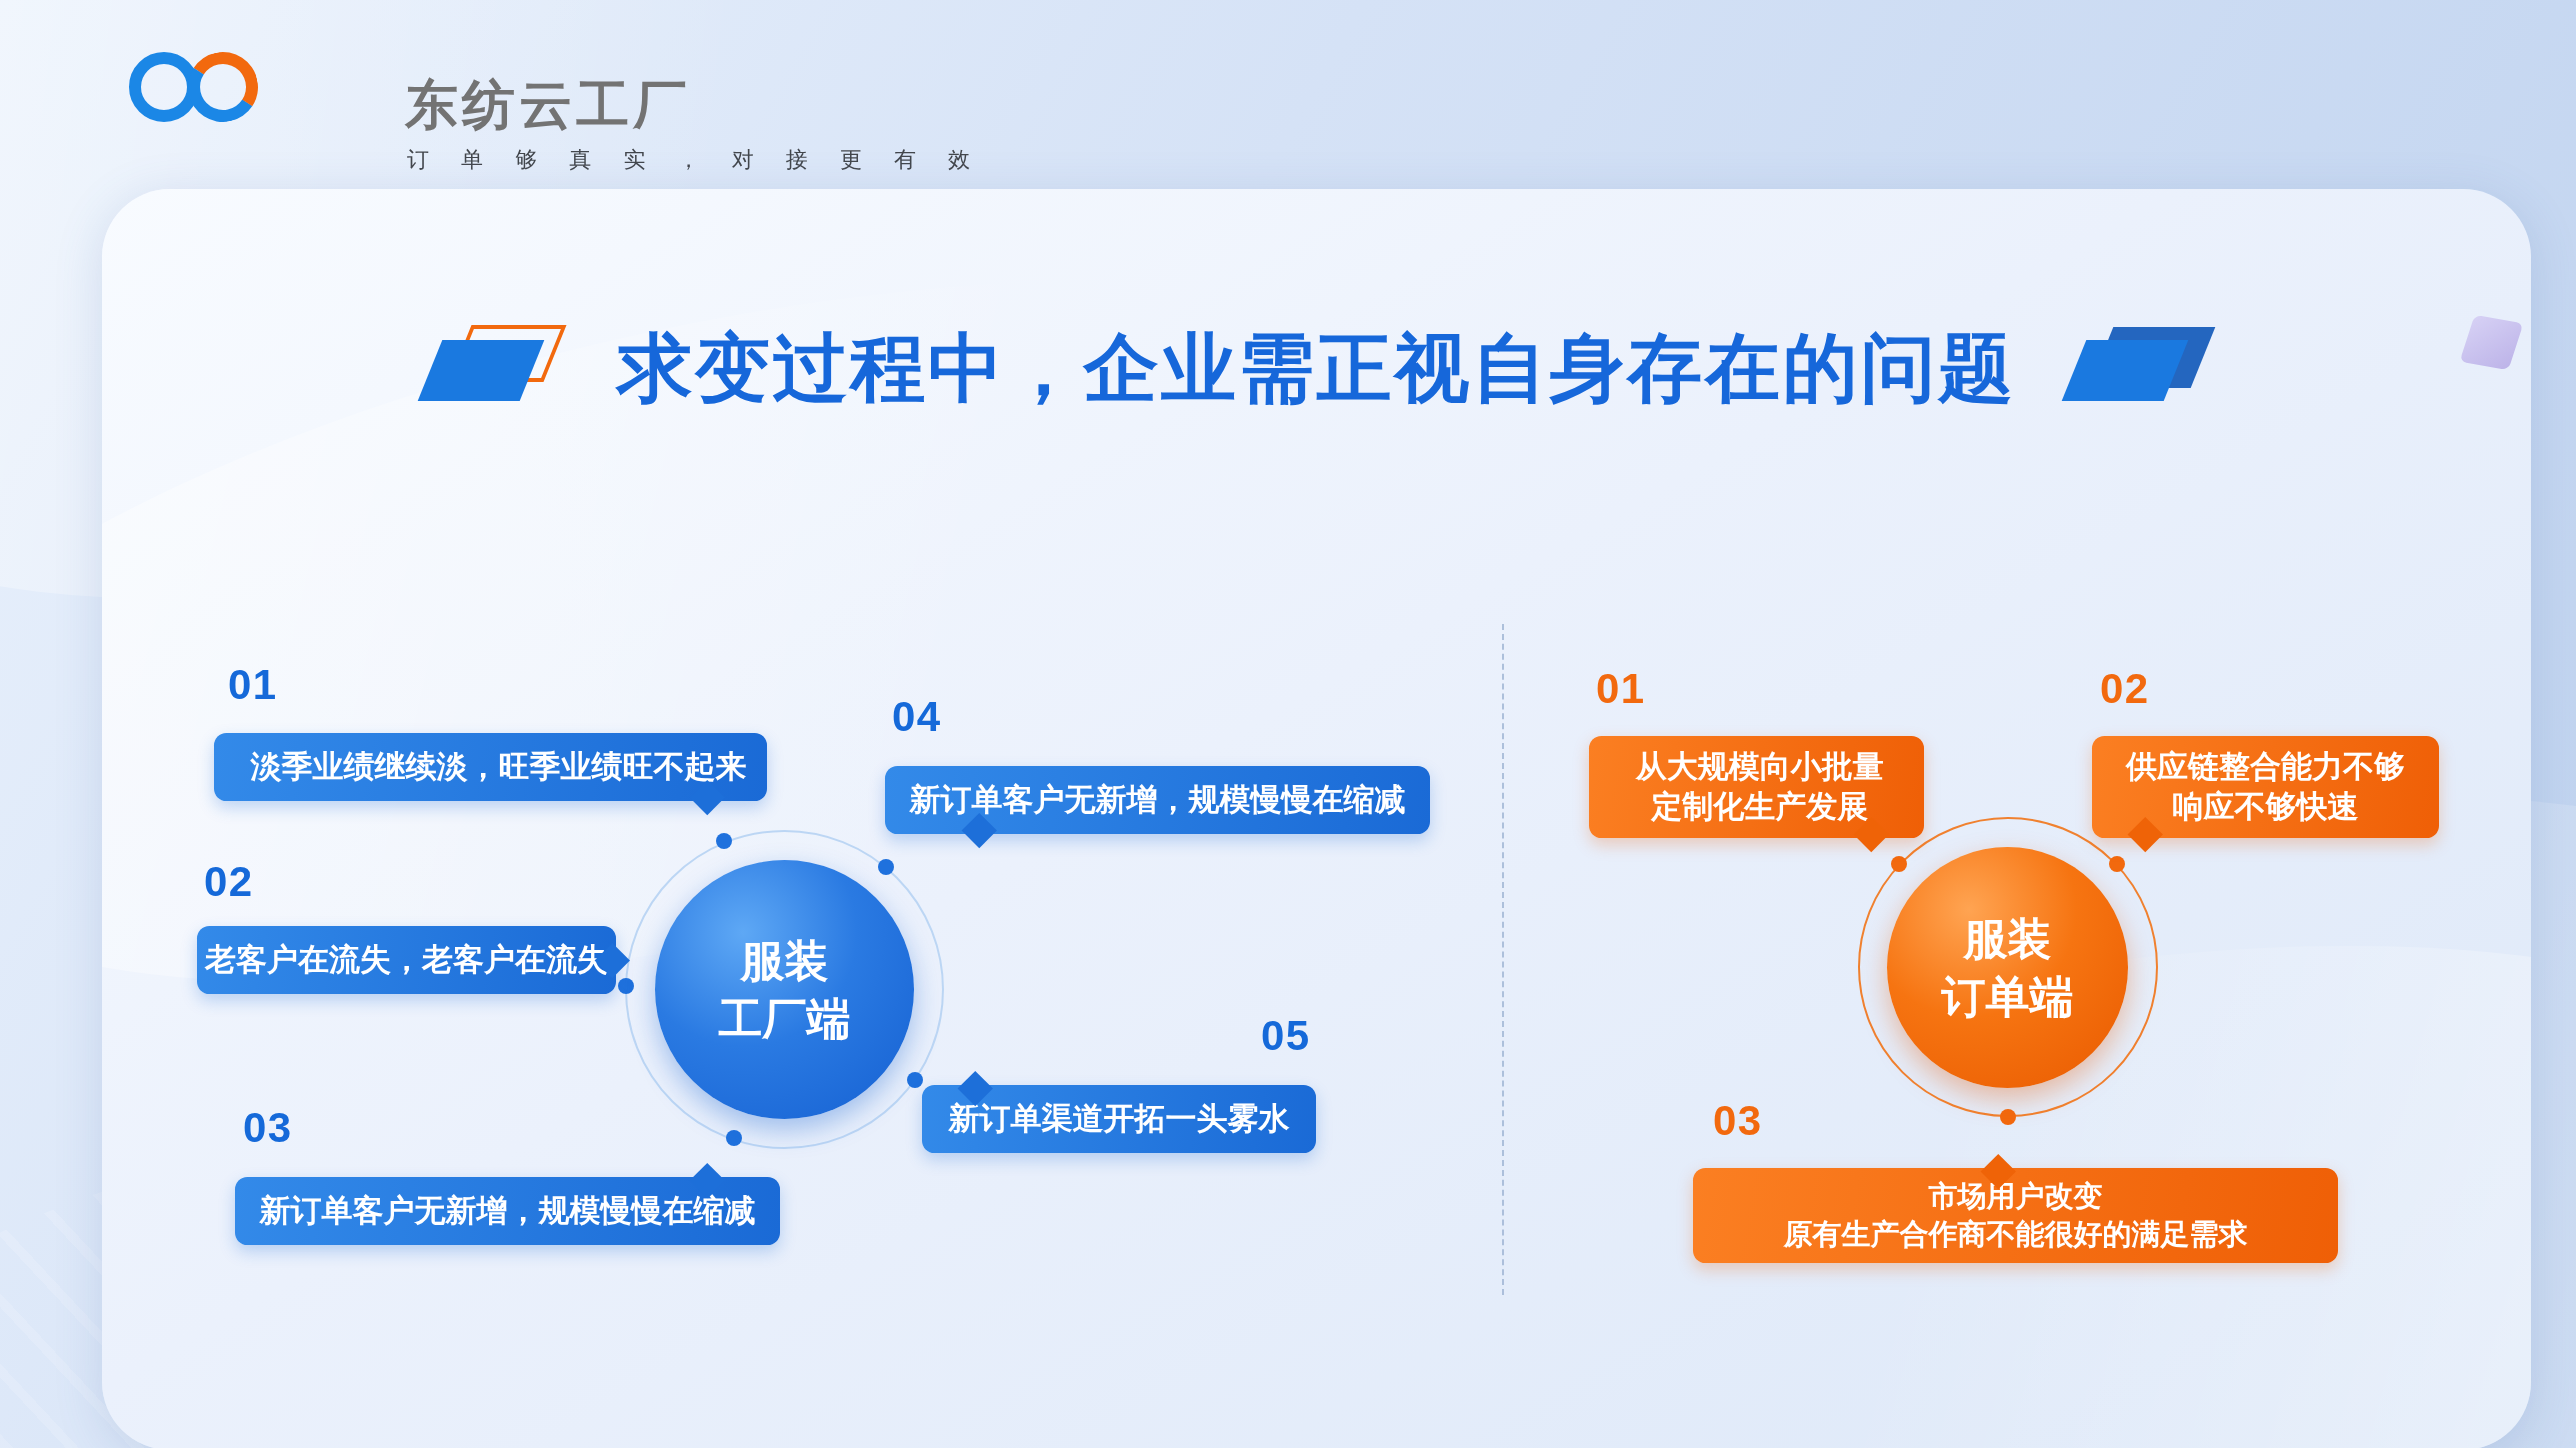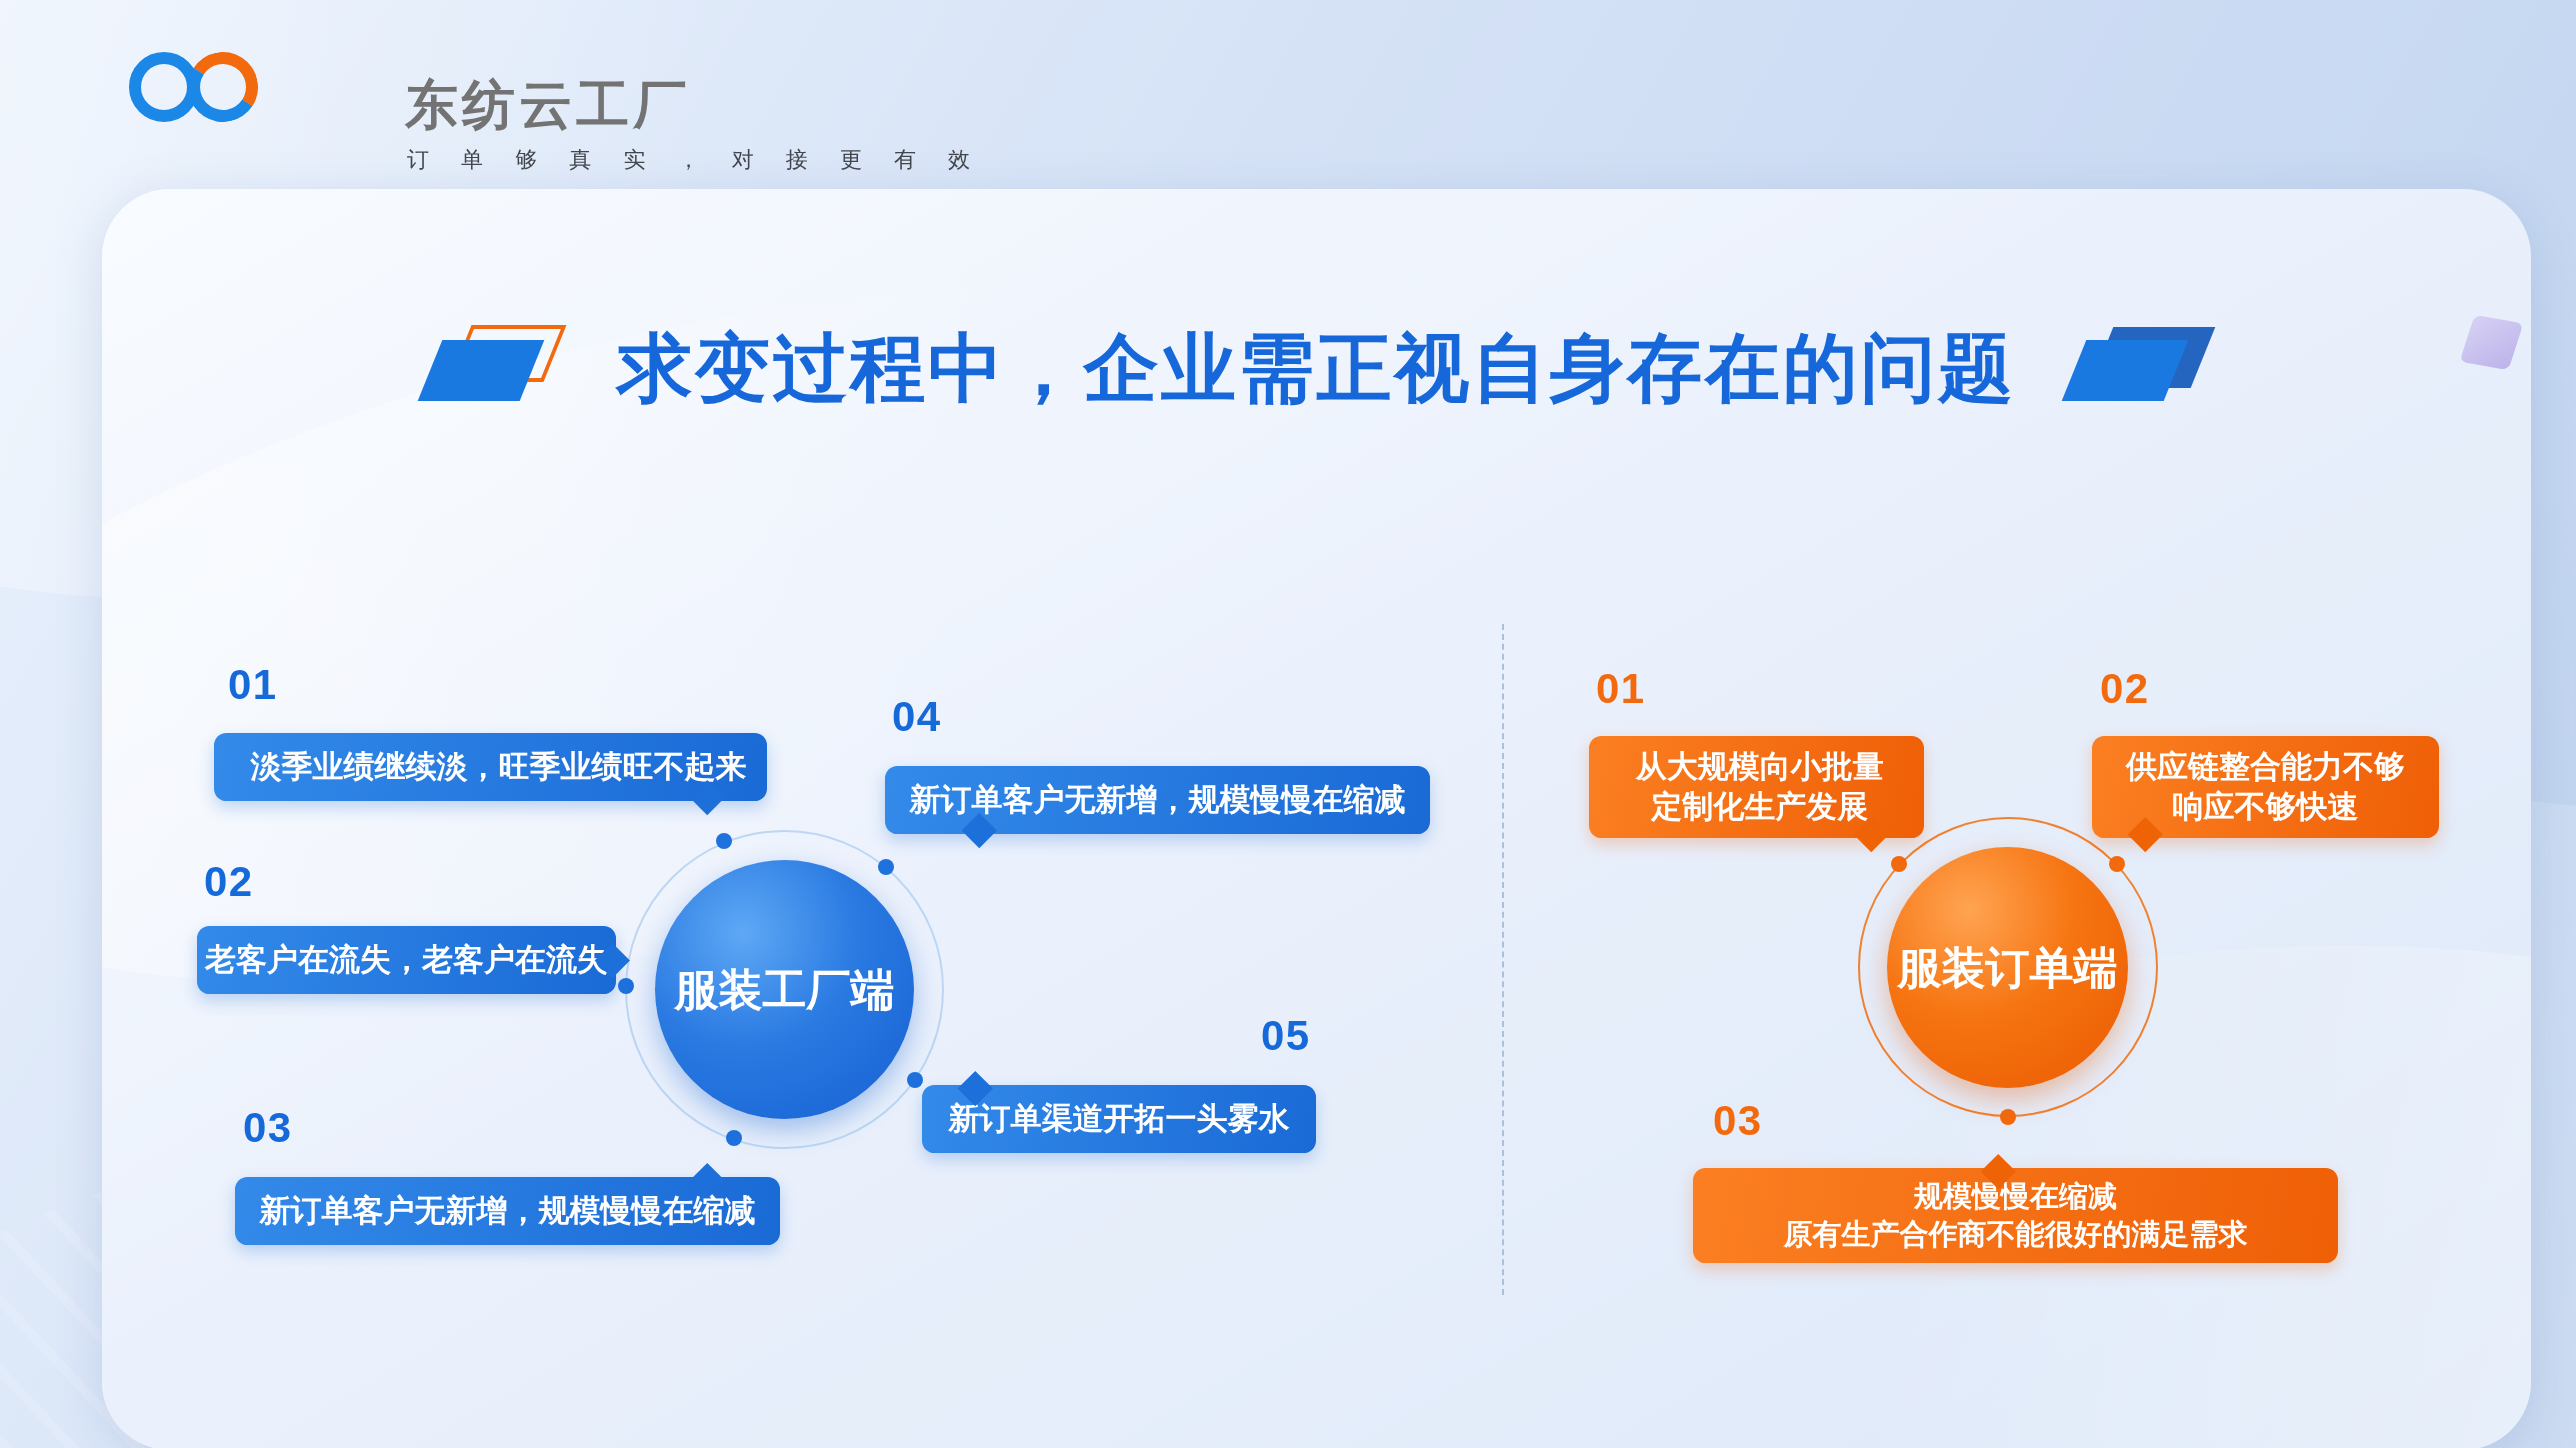--- a/index.html
+++ b/index.html
@@ -79,21 +79,21 @@
   .bubble{ z-index:2; }
   .bubble .tail{ z-index:1; }
 
   .dot{ position:absolute; width:16.4px; height:16.4px; border-radius:50%; }
   .dot.blue{ background:#1f71dd; }
   .dot.orange{ background:#f2690e; }
   .ring{ position:absolute; border-radius:50%; }
   .ring.blue{ left:523px; top:641px; width:319px; height:319px; border:2.7px solid #bcd6f4; }
   .ring.orange{ left:1756px; top:628px; width:300px; height:300px; border:2.7px solid #f0812f; }
 
-  .hub{ position:absolute; border-radius:50%; display:flex; 
+  .hub{ position:absolute; border-radius:50%; display:flex; flex-direction:column;
     align-items:center; justify-content:center; color:#fff; font-weight:700;
     font-size:44px; line-height:1.3; text-align:center; }
   .hub.blue{ left:553px; top:671px; width:259px; height:259px;
     background:radial-gradient(circle at 34% 28%,#5ea8f5 0%,#2a7ae2 45%,#1560d2 100%);
     box-shadow:0 11px 27px rgba(21,96,210,.35); }
   .hub.orange{ left:1785px; top:658px; width:241px; height:241px;
     background:radial-gradient(circle at 34% 26%,#ffa452 0%,#f67411 45%,#e95a00 100%);
     box-shadow:0 11px 27px rgba(233,90,0,.35); }
 
   .divider{ position:absolute; left:1400px; top:435px; height:671px; width:0;
@@ -229,21 +229,21 @@
 
   <span class="num orange n-o2">02</span>
   <div class="bubble orange two-line b-o2">
     <div>供应链整合能力不够</div>
     <div>响应不够快速</div>
     <i class="tail"></i>
   </div>
 
   <span class="num orange n-o3">03</span>
   <div class="bubble orange two-line b-o3">
-    <div>规模慢慢在缩减</div>
+    <div>市场用户改变</div>
     <div>原有生产合作商不能很好的满足需求</div>
     <i class="tail"></i>
   </div>
 
   <div class="ring orange"></div>
   <span class="dot orange d-o1"></span>
   <span class="dot orange d-o2"></span>
   <span class="dot orange d-o3"></span>
 
   <div class="hub orange">

